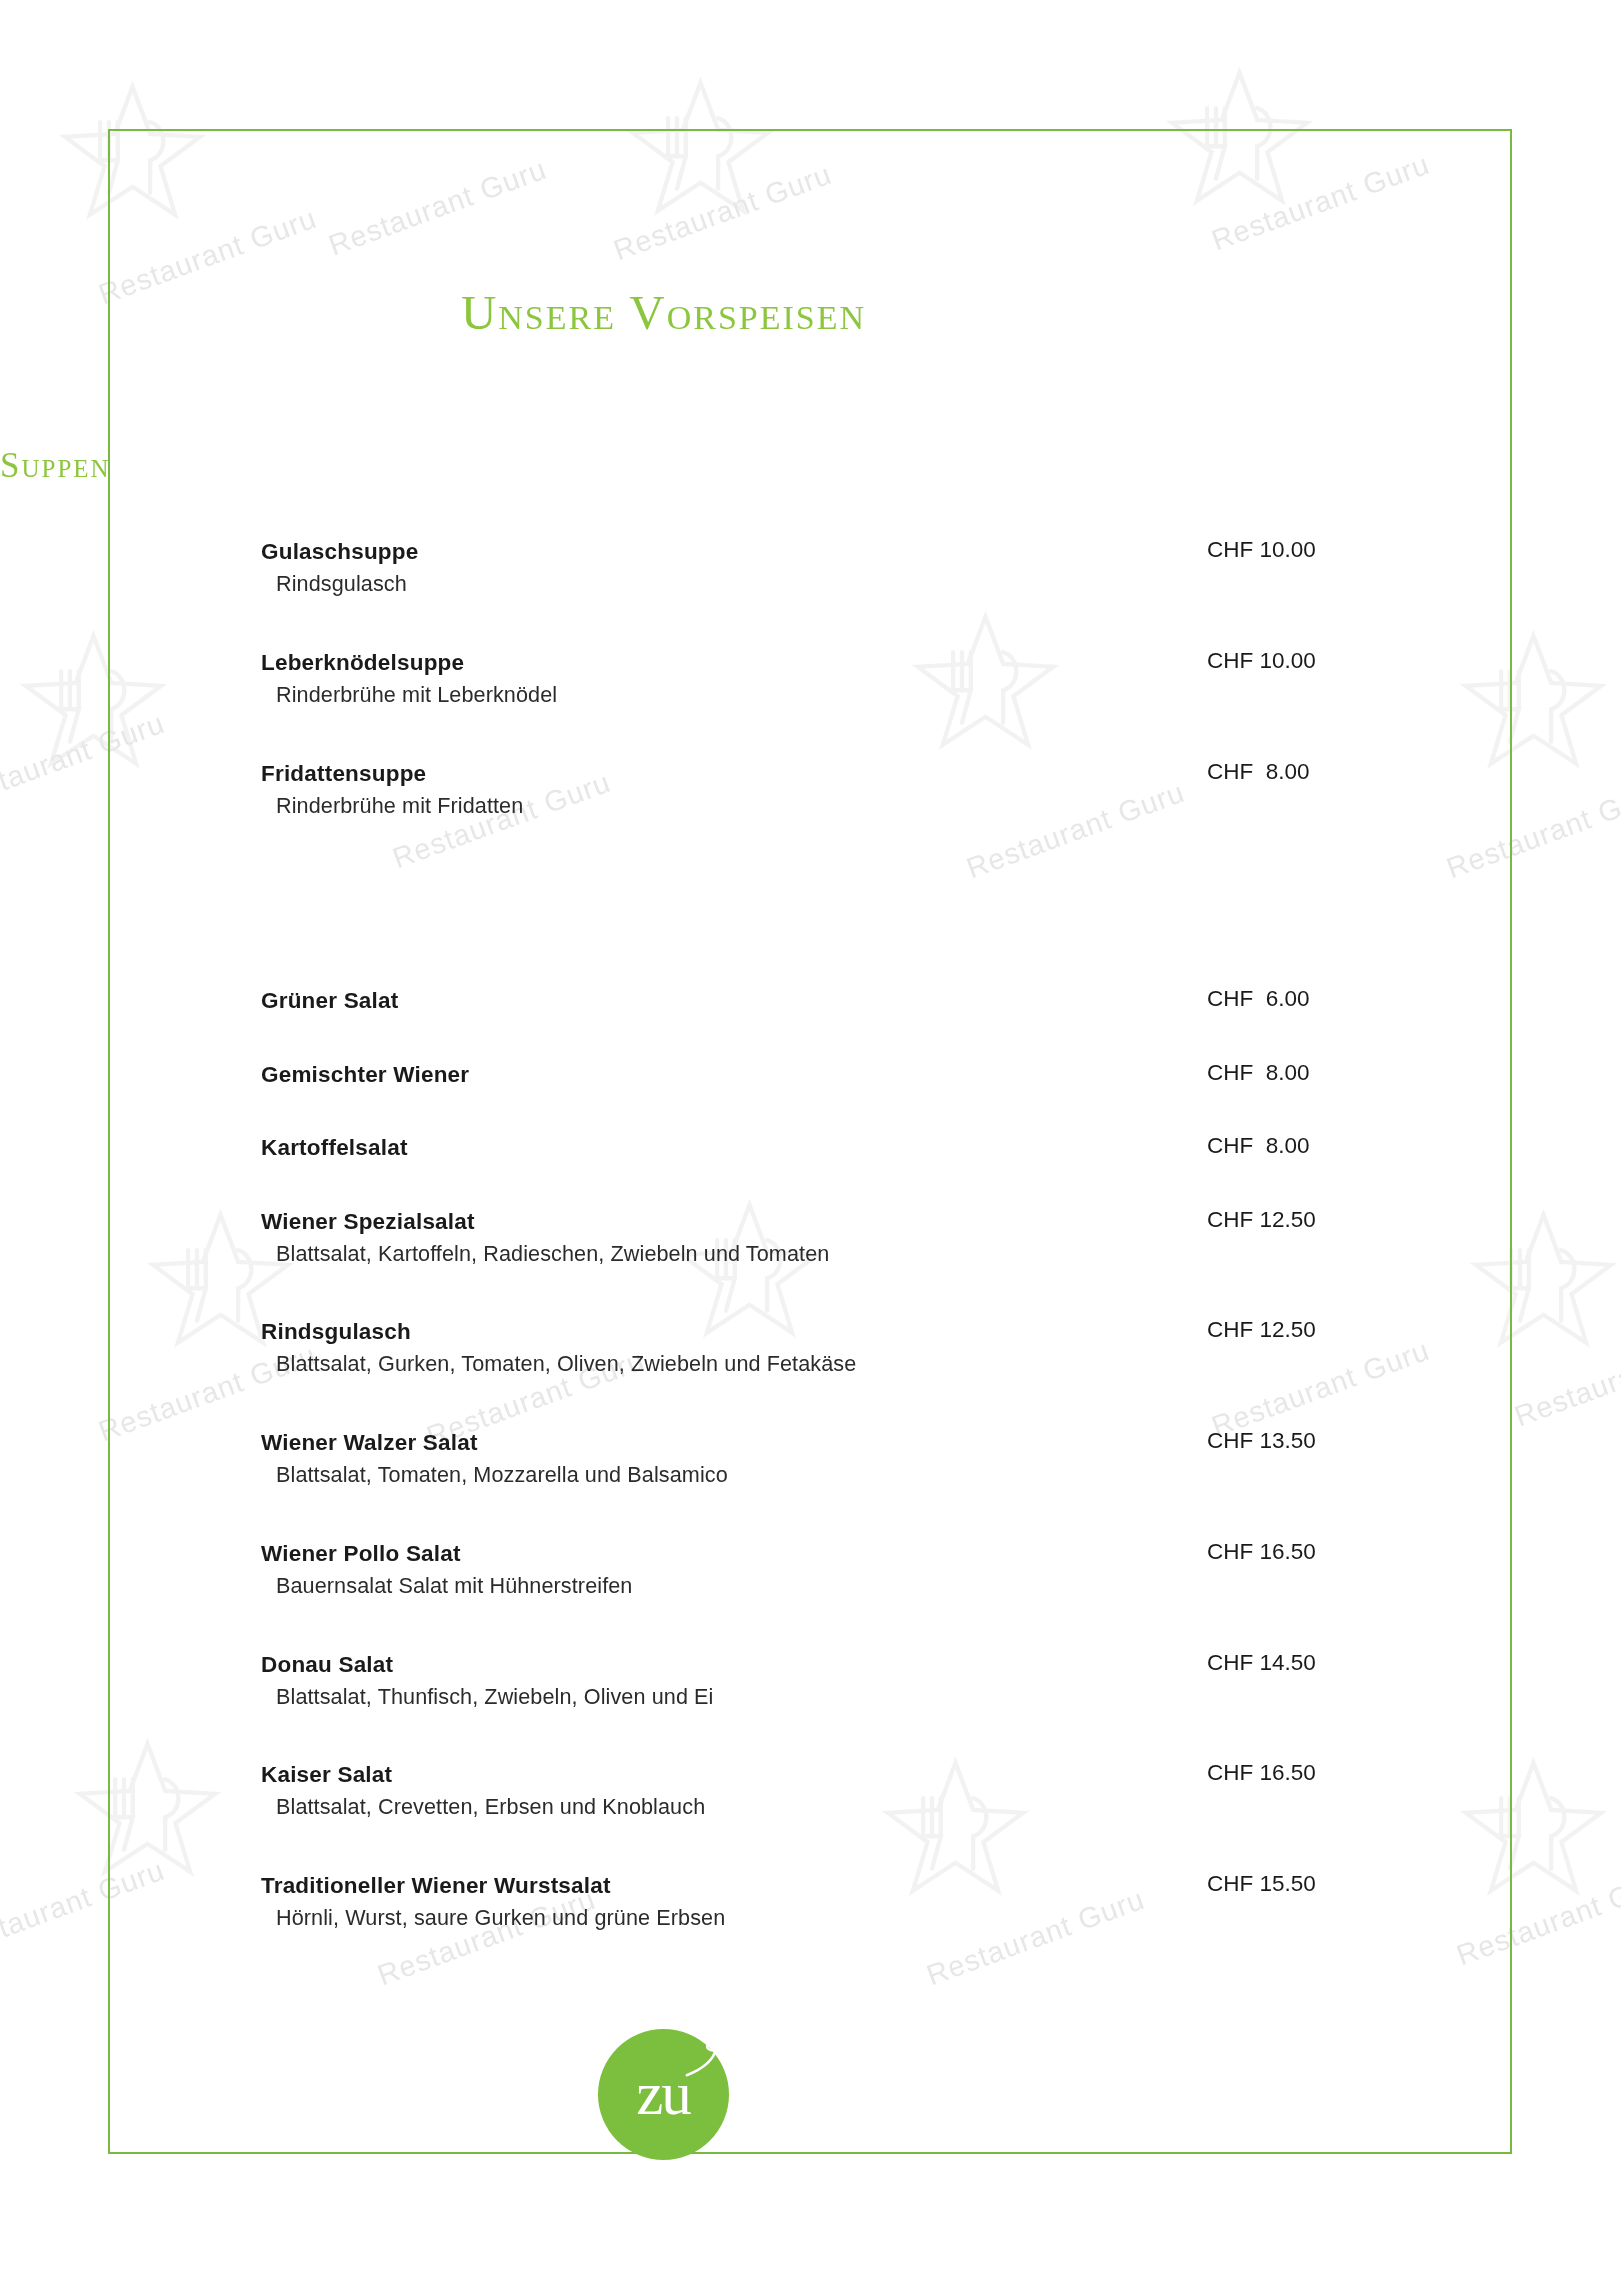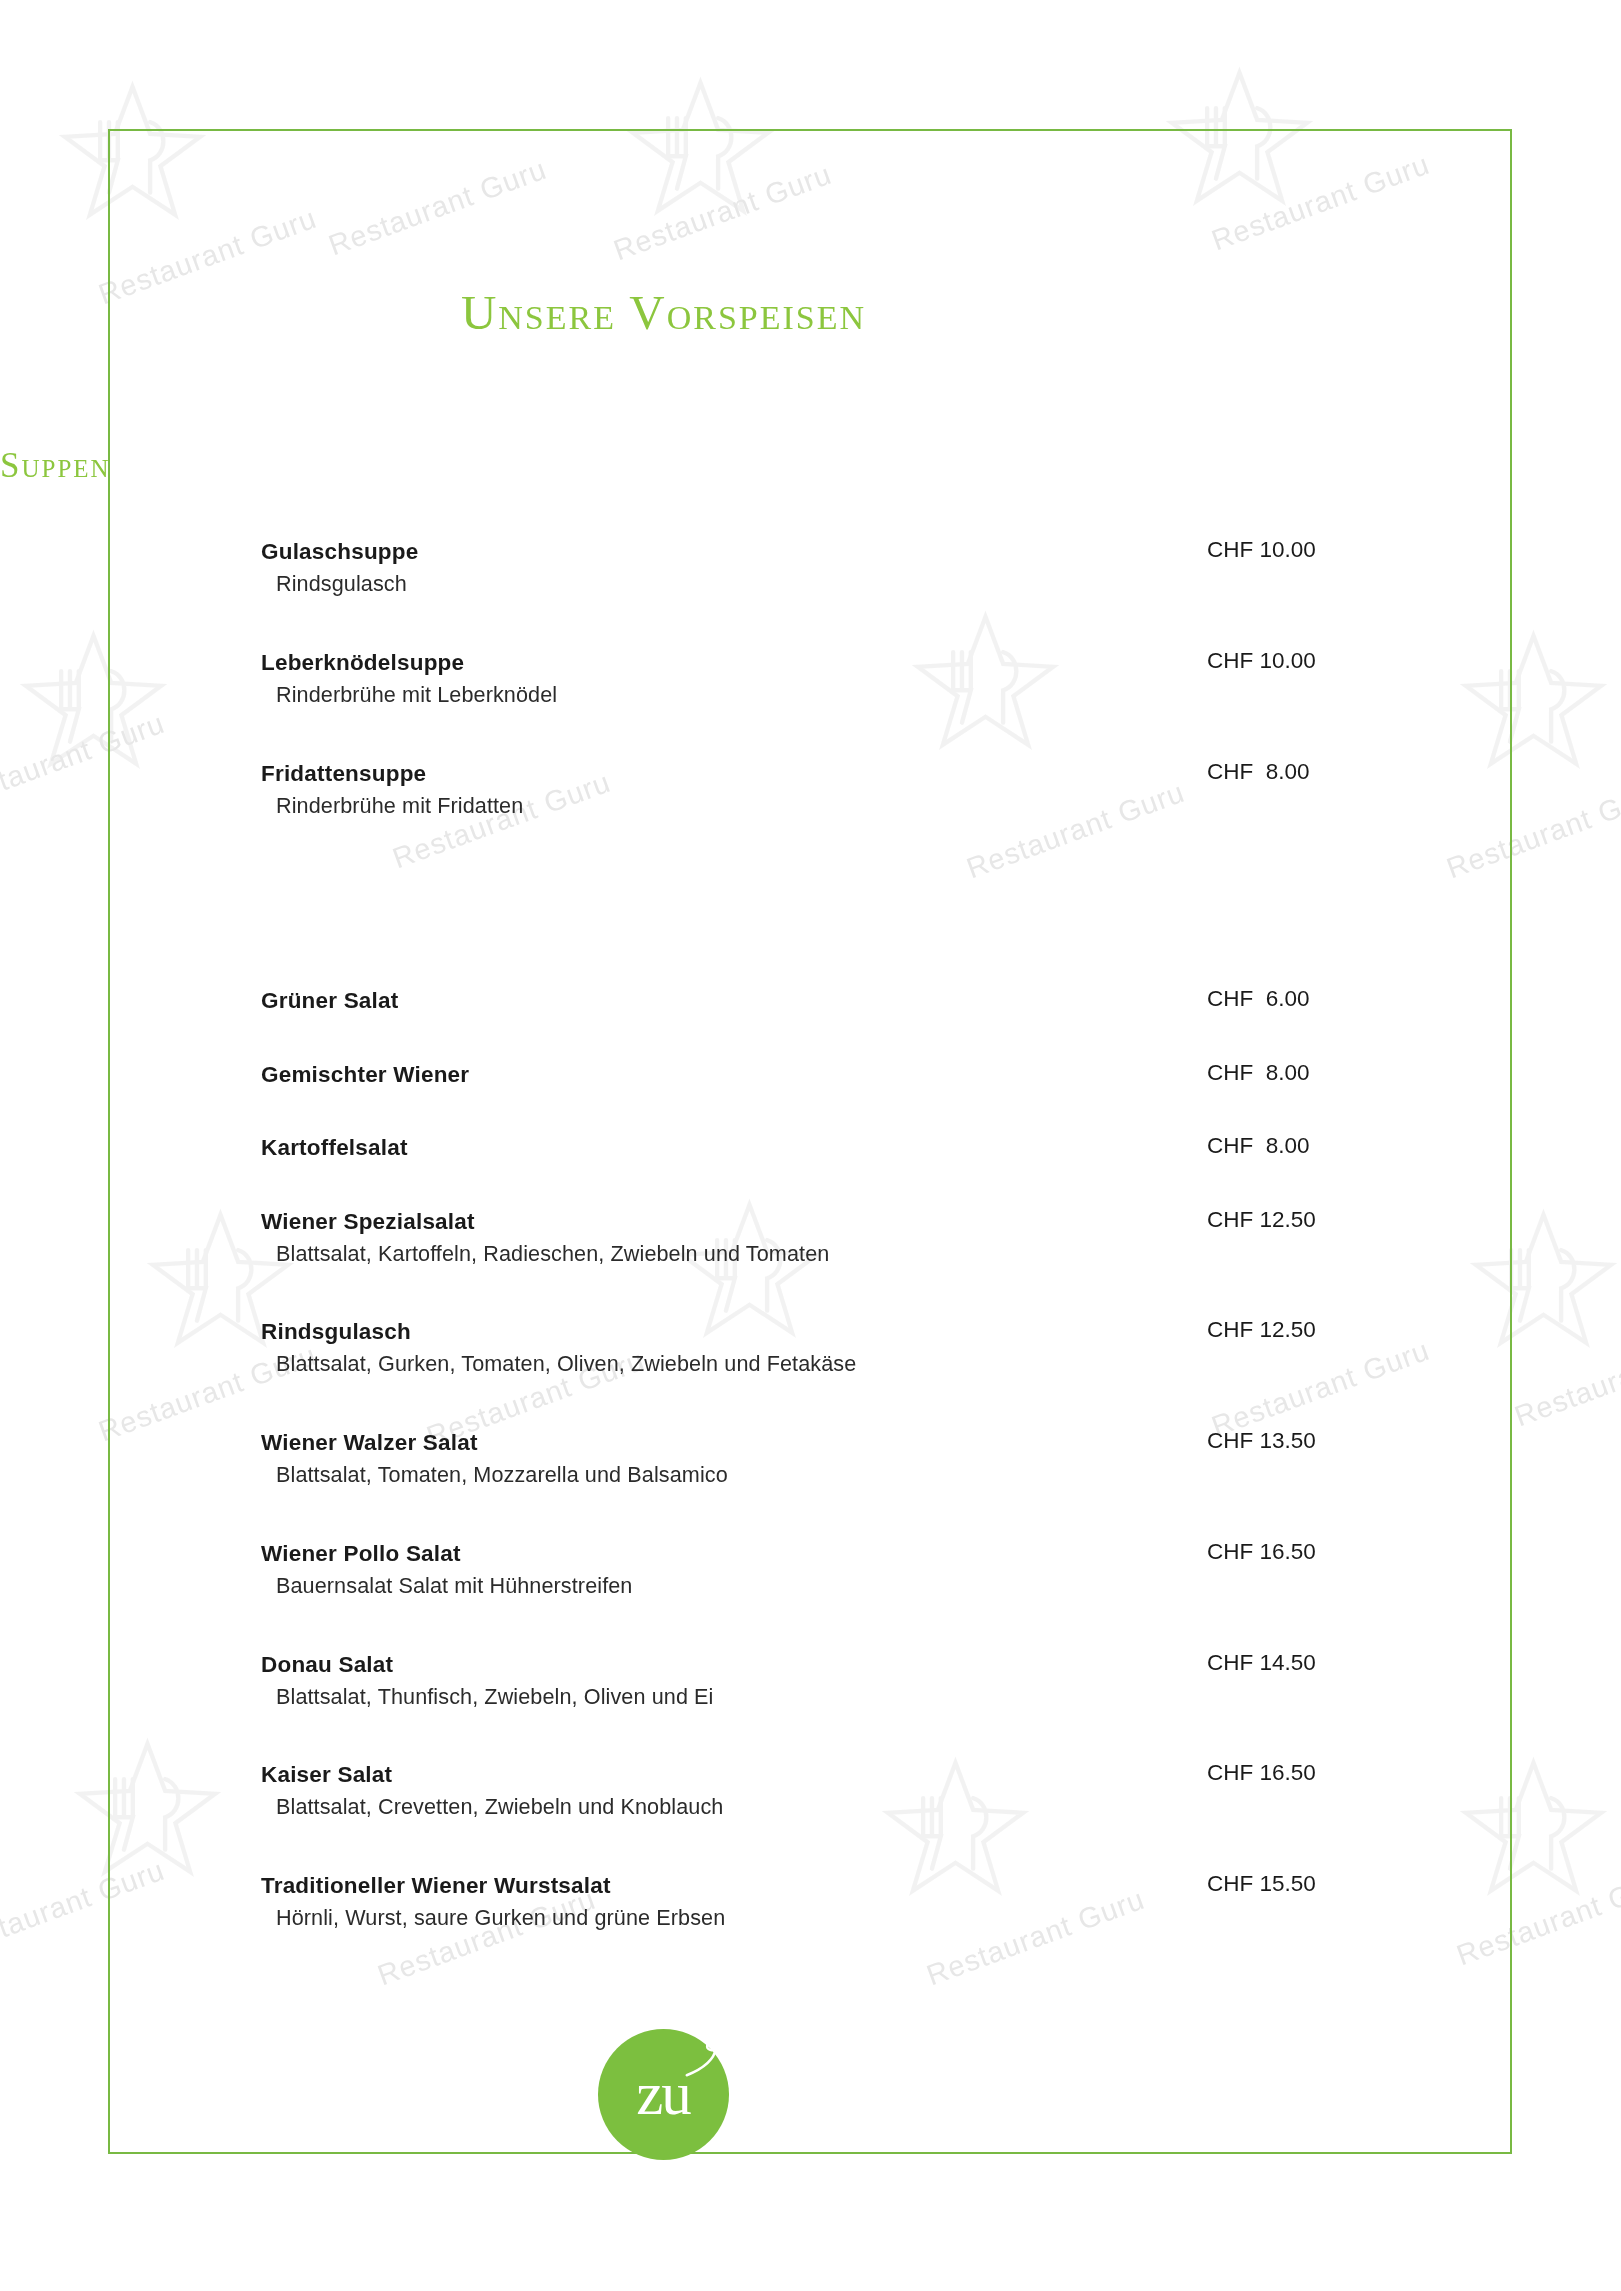--- a/index.html
+++ b/index.html
@@ -297,21 +297,21 @@
         <div class="desc">Bauernsalat Salat mit Hühnerstreifen</div>
         <div class="price">CHF 16.50</div>
       </div>
       <div class="item" style="top: 1652px;">
         <div class="name">Donau Salat</div>
         <div class="desc">Blattsalat, Thunfisch, Zwiebeln, Oliven und Ei</div>
         <div class="price">CHF 14.50</div>
       </div>
       <div class="item" style="top: 1762px;">
         <div class="name">Kaiser Salat</div>
-        <div class="desc">Blattsalat, Crevetten, Zwiebeln und Knoblauch</div>
+        <div class="desc">Blattsalat, Crevetten, Erbsen und Knoblauch</div>
         <div class="price">CHF 16.50</div>
       </div>
       <div class="item" style="top: 1873px;">
         <div class="name">Traditioneller Wiener Wurstsalat</div>
         <div class="desc">Hörnli, Wurst, saure Gurken und grüne Erbsen</div>
         <div class="price">CHF 15.50</div>
       </div>
     </div>
 
   <div class="logo">

